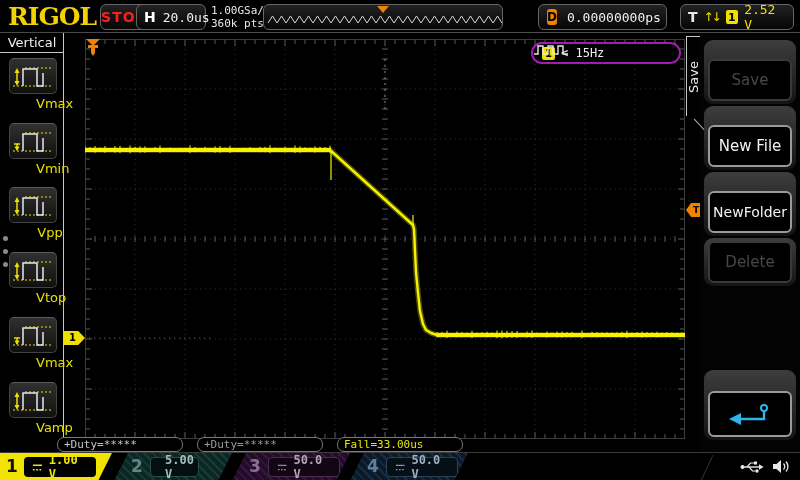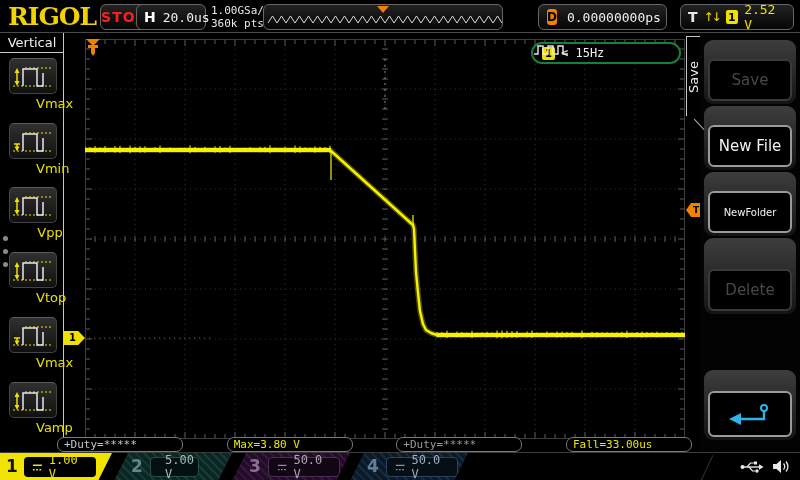--- a/index.html
+++ b/index.html
@@ -34,44 +34,44 @@
   .sidebar-title { width:64px; height:20px; color:#f0f0f0; font-size:13px; text-align:center; line-height:20px; border-bottom:1px solid #c8c8c8; }
   .meas-btn { position:absolute; left:9px; width:48px; height:36px; background:linear-gradient(#303030,#101010); border:1px solid #444; border-top-color:#5a5a5a; border-radius:5px; display:flex; align-items:center; justify-content:center; }
   .meas-label { position:absolute; left:0; width:64px; text-align:center; color:#e8e000; font-size:13px;padding-left:36px; }
   .page-dots { position:absolute; left:3px; top:203px; display:flex; flex-direction:column; gap:8px; }
   .page-dots span { width:5px; height:5px; border-radius:50%; background:#8a8a8a; }
 
   
   .grat { position:absolute; left:85px; top:39px; width:600px; height:400px; }
   .grat svg { position:absolute; left:0; top:0; }
   .trig-pos-marker { position:absolute; left:292px; top:0px; }
-  .freq-badge { position:absolute; left:446px; top:3px; width:150px; height:22px; background:#000; border:2px solid #15803d; border-radius:12px; display:flex; align-items:center; gap:6px; padding:0 9px;text-align:center; }
+  .freq-badge { position:absolute; left:446px; top:3px; width:150px; height:22px; background:#000; border:2px solid #a21caf; border-radius:12px; display:flex; align-items:center; gap:6px; padding:0 9px;text-align:center; }
   .fb-src { width:13px; height:13px; background:#f0e000; border-radius:2px; color:#000; font-weight:bold; font-size:10px; display:flex; align-items:center; justify-content:center; }
   .fb-text { color:#f0f0f0; font-size:12px; }
   .ch-marker { position:absolute; left:-21px; top:292px; width:21px; height:14px; background:#f0e000; clip-path:polygon(0 0,68% 0,100% 50%,68% 100%,0 100%); color:#000; font-weight:bold; font-size:10px; text-align:left; padding-left:5px; line-height:14px; }
   .trig-lvl-marker { position:absolute; left:601px; top:164px; width:16px; height:14px; background:#f08200; clip-path:polygon(32% 0,100% 0,100% 100%,32% 100%,0 50%); color:#000; font-weight:bold; font-size:9px; text-align:center; line-height:14px; padding-left:4px; }
 
   
-  .meas-row { position:absolute; left:57px; top:437px; width:635px; display:flex; gap:14px;justify-content:space-between; }
+  .meas-row { position:absolute; left:57px; top:437px; width:635px; display:flex; gap:14px; }
   .meas-slot { width:126px; height:15px; background:#000; border:1px solid #7a7a7a; border-radius:7px; font-family:"DejaVu Sans Mono", monospace; font-size:11px; line-height:13px; padding-left:6px; white-space:nowrap; overflow:hidden; }
 
   
   .rmenu { position:absolute; left:700px; top:33px; width:100px; height:419px; background:#030303; }
   .save-tab { position:absolute; left:-14px; top:3px; width:14px; height:80px; border-left:1px solid #c8c8c8; border-top:1px solid #c8c8c8; display:flex; align-items:center; justify-content:center; }
   .save-tab span { writing-mode:vertical-rl; transform:rotate(180deg); color:#e8e8e8; font-size:13px; }
   .save-tab-diag { position:absolute; left:-10px; top:95px; width:26px; height:1px; background:#c8c8c8; transform:rotate(47deg); }
   .menu-key { position:absolute; left:4px; width:92px; background:linear-gradient(#3d3d3d,#141414); border-radius:9px; }
   .menu-btn { position:absolute; left:4px; bottom:3px; width:84px; height:42px; background:#000; border:2px solid #9a9a9a; border-radius:6px; color:#f2f2f2; font-size:15px; display:flex; align-items:center; justify-content:center; white-space:nowrap; }
   .menu-key.disabled .menu-btn { border-color:#3a3a3a; color:#484848; }
 
   
   .chbar { position:absolute; left:0; top:452px; width:800px; height:28px; background:#000; border-top:1px solid #3a3a3a; }
   .ch-tab { position:absolute; top:0; height:28px; }
   .ch-num { position:absolute; top:3px; font-weight:bold; font-size:17px; }
-  .ch-box { position:absolute; top:4px; height:20px; border-radius:4px; display:flex; align-items:center; gap:6px; padding:0 8px; font-family:"DejaVu Sans Mono", monospace; font-size:12px; }
+  .ch-box { position:absolute; top:4px; height:20px; border-radius:4px; display:flex; align-items:center; gap:6px; padding:0 8px; font-family:"DejaVu Sans Mono", monospace; font-size:12px;font-weight:bold; }
   .ch1 { left:0; width:112px; background:#f0e400; clip-path:polygon(0 0,100% 0,calc(100% - 14px) 100%,0 100%); }
   .ch1 .ch-num { left:6px; color:#111; }
   .ch1 .ch-box { left:24px; width:72px; background:#000; color:#f0e400; }
   .ch2 { left:114px; width:118px; background:repeating-linear-gradient(45deg,#0c2624 0 4px,#163c39 4px 6px); clip-path:polygon(14px 0,100% 0,calc(100% - 14px) 100%,0 100%); }
   .ch2 .ch-num { left:17px; color:#5d8886; }
   .ch2 .ch-box { left:36px; width:49px; background:#04100f; border:1px solid #2c4c4a; color:#9fc0bd; }
   .ch3 { left:232px; width:118px; background:repeating-linear-gradient(45deg,#220c28 0 4px,#371641 4px 6px); clip-path:polygon(14px 0,100% 0,calc(100% - 14px) 100%,0 100%); }
   .ch3 .ch-num { left:17px; color:#8a6f92; }
   .ch3 .ch-box { left:36px; width:72px; background:#120614; border:1px solid #463050; color:#b4a4ba; }
   .ch4 { left:350px; width:118px; background:repeating-linear-gradient(45deg,#0c1a28 0 4px,#162c41 4px 6px); clip-path:polygon(14px 0,100% 0,calc(100% - 14px) 100%,0 100%); }
@@ -624,41 +624,40 @@
       <path d="M1,10 h4 v-8 h5 v8 h5 v-8 h5 v8 h5 v-8 h5 v8 h5" fill="none" stroke="#e8e8e8" stroke-width="1.4"></path>
     </svg>
     <span class="fb-text mono">&lt; 15Hz</span>
   </div>
   <div class="ch-marker">1</div>
   <div class="trig-lvl-marker">T</div>
 </div>
 
 <div class="meas-row">
   <div class="meas-slot" style="color: rgb(198, 198, 198);">+Duty=*****</div>
-  <div class="meas-slot" style="color: rgb(232, 232, 0);">Max=3.80 V</div>
   <div class="meas-slot" style="color: rgb(154, 154, 154);">+Duty=*****</div>
   <div class="meas-slot" style="color: rgb(232, 232, 0);">Fall=33.00us</div>
 </div>
 
 <div class="rmenu">
   <div class="save-tab">
     <span>Save</span>
   </div>
   <div class="save-tab-diag"></div>
 
   <div class="menu-key disabled" style="top:7px;height:64px">
     <div class="menu-btn">Save</div>
   </div>
   <div class="menu-key" style="top:73px;height:64px">
     <div class="menu-btn">New File</div>
   </div>
   <div class="menu-key" style="top:139px;height:64px">
-    <div class="menu-btn" style="font-size:10px">NewFolder</div>
-  </div>
-  <div class="menu-key disabled" style="top:205px;height:76px">
+    <div class="menu-btn" style="font-size:14px">NewFolder</div>
+  </div>
+  <div class="menu-key disabled" style="top:205px;height:48px">
     <div class="menu-btn">Delete</div>
   </div>
   <div class="menu-key" style="top:337px;height:70px">
     <div class="menu-btn" style="height:46px">
       <svg width="50" height="26" viewBox="0 0 50 26">
         <circle cx="39" cy="7" r="3" fill="none" stroke="#2fb4e9" stroke-width="2"></circle>
         <path d="M39,10 V18 H14" fill="none" stroke="#2fb4e9" stroke-width="2.4"></path>
         <polygon points="16,12 16,24 4,18" fill="#2fb4e9"></polygon>
       </svg>
     </div>

